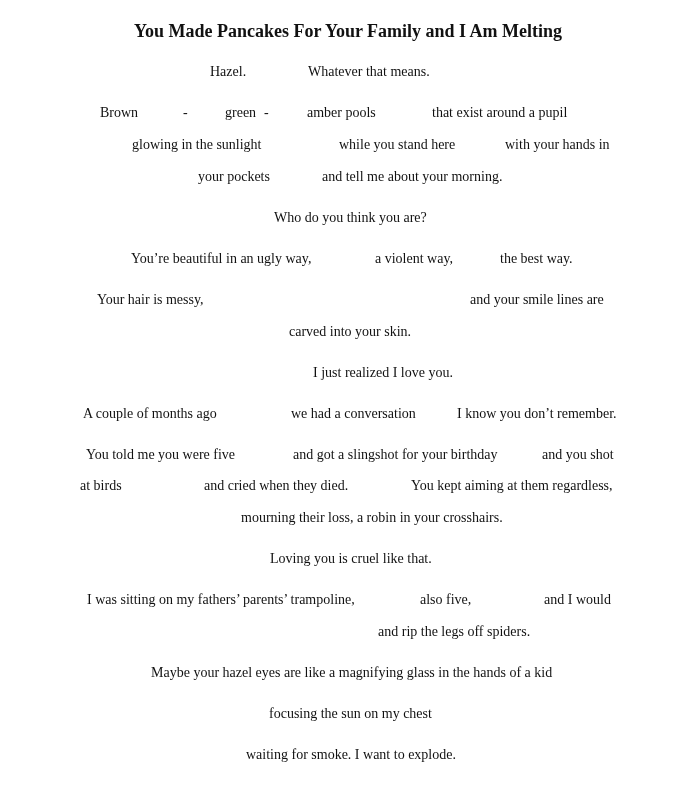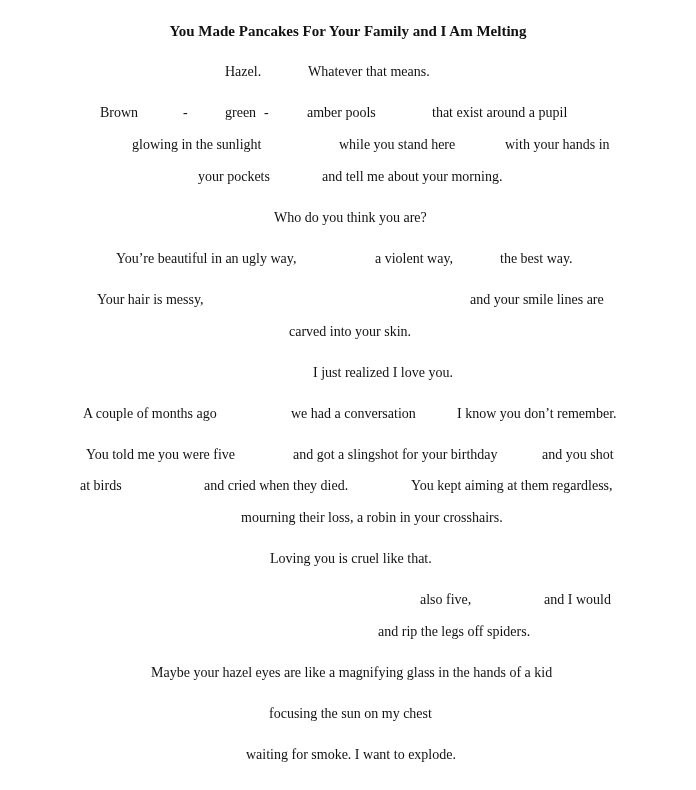--- a/index.html
+++ b/index.html
@@ -1,31 +1,31 @@
 <!DOCTYPE html>
 <html><head>
   <meta charset="utf-8">
   <style>
     html, body { margin: 0; padding: 0; background: #ffffff; }
     body { width: 696px; height: 790px; position: relative; overflow: hidden;
            font-family: "Liberation Serif", "DejaVu Serif", serif; color: #111111; }
     .page { position: absolute; left: 0; top: 0; width: 696px; height: 790px; background: #ffffff; }
     .title { position: absolute; left: 0; width: 696px; top: 22px; text-align: center;
-             font-weight: bold; font-size: 15px; line-height: 18px; }
+             font-weight: bold; font-size: 18px; line-height: 18px; }
     .line { position: absolute; left: 0; width: 696px; height: 18px; }
     .frag { position: absolute; top: 0; white-space: pre; font-size: 14px; line-height: 18px; }
   </style>
 </head>
 <body>
 
 <div class="page">
   <div class="title">You Made Pancakes For Your Family and I Am Melting</div>
   <div id="poem-body">
       <div class="line" style="top: 63px;">
-        <span class="frag" style="left: 225px;">Hazel.</span>
+        <span class="frag" style="left: 210px;">Hazel.</span>
         <span class="frag" style="left: 308px;">Whatever that means.</span>
       </div>
       <div class="line" style="top: 104px;">
         <span class="frag" style="left: 100px;">Brown</span>
         <span class="frag" style="left: 183px;">-</span>
         <span class="frag" style="left: 225px;">green</span>
         <span class="frag" style="left: 264px;">-</span>
         <span class="frag" style="left: 307px;">amber pools</span>
         <span class="frag" style="left: 432px;">that exist around a pupil</span>
       </div>
@@ -35,21 +35,21 @@
         <span class="frag" style="left: 505px;">with your hands in</span>
       </div>
       <div class="line" style="top: 168px;">
         <span class="frag" style="left: 198px;">your pockets</span>
         <span class="frag" style="left: 322px;">and tell me about your morning.</span>
       </div>
       <div class="line" style="top: 209px;">
         <span class="frag" style="left: 274px;">Who do you think you are?</span>
       </div>
       <div class="line" style="top: 250px;">
-        <span class="frag" style="left: 116px;">You’re beautiful in an ugly way,</span>
+        <span class="frag" style="left: 131px;">You’re beautiful in an ugly way,</span>
         <span class="frag" style="left: 375px;">a violent way,</span>
         <span class="frag" style="left: 500px;">the best way.</span>
       </div>
       <div class="line" style="top: 291px;">
         <span class="frag" style="left: 97px;">Your hair is messy,</span>
         <span class="frag" style="left: 470px;">and your smile lines are</span>
       </div>
       <div class="line" style="top: 323px;">
         <span class="frag" style="left: 289px;">carved into your skin.</span>
       </div>
@@ -71,20 +71,21 @@
         <span class="frag" style="left: 411px;">You kept aiming at them regardless,</span>
         <span class="frag" style="left: 204px;">and cried when they died.</span>
       </div>
       <div class="line" style="top: 509px;">
         <span class="frag" style="left: 241px;">mourning their loss, a robin in your crosshairs.</span>
       </div>
       <div class="line" style="top: 550px;">
         <span class="frag" style="left: 270px;">Loving you is cruel like that.</span>
       </div>
       <div class="line" style="top: 591px;">
+        <span class="frag" style="left: 87px;">I was sitting on my fathers’ parents’ trampoline,</span>
         <span class="frag" style="left: 420px;">also five,</span>
         <span class="frag" style="left: 544px;">and I would</span>
       </div>
       <div class="line" style="top: 623px;">
         <span class="frag" style="left: 378px;">and rip the legs off spiders.</span>
       </div>
       <div class="line" style="top: 664px;">
         <span class="frag" style="left: 151px;">Maybe your hazel eyes are like a magnifying glass in the hands of a kid</span>
       </div>
       <div class="line" style="top: 705px;">

